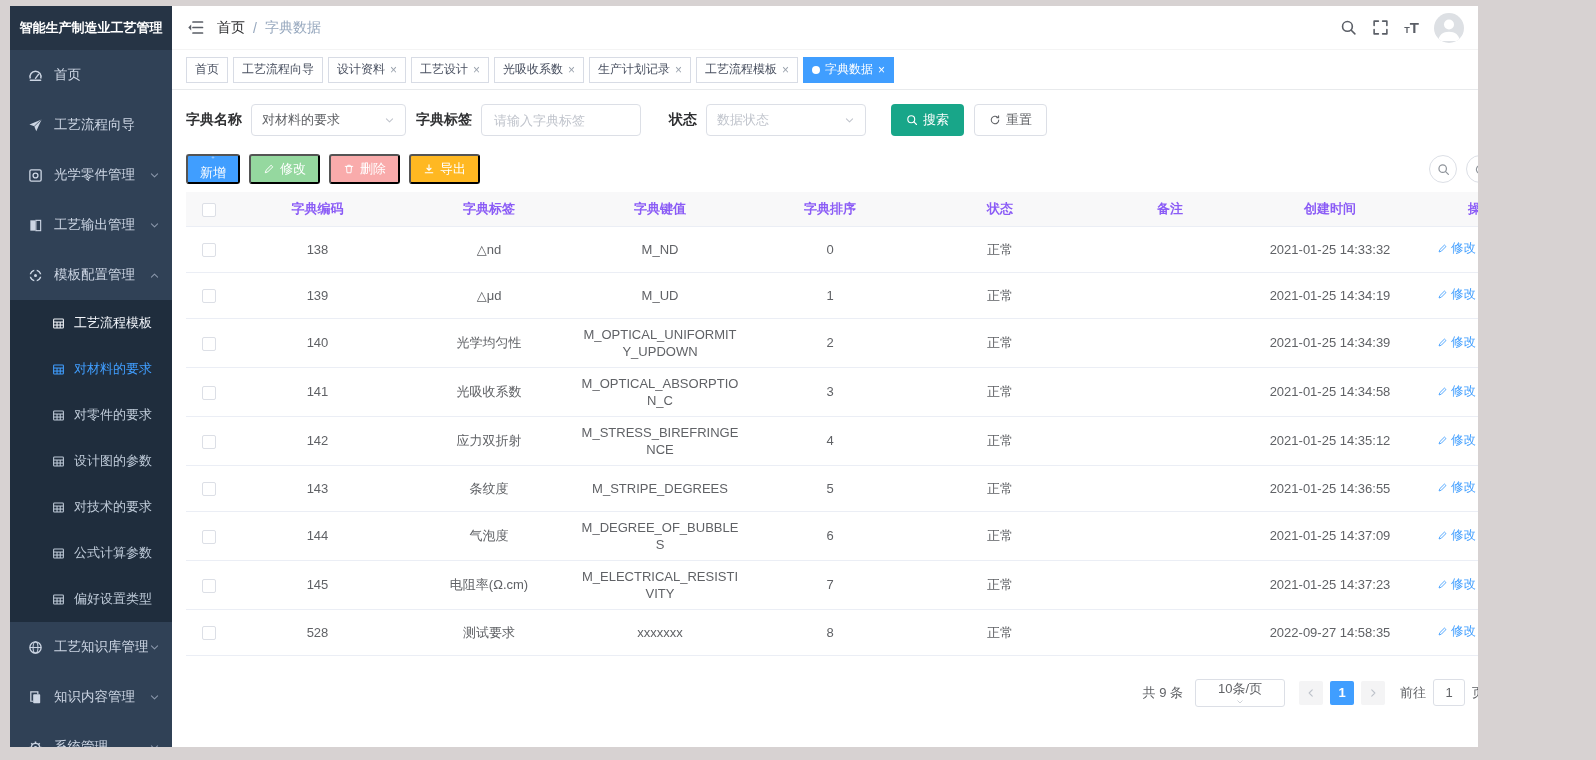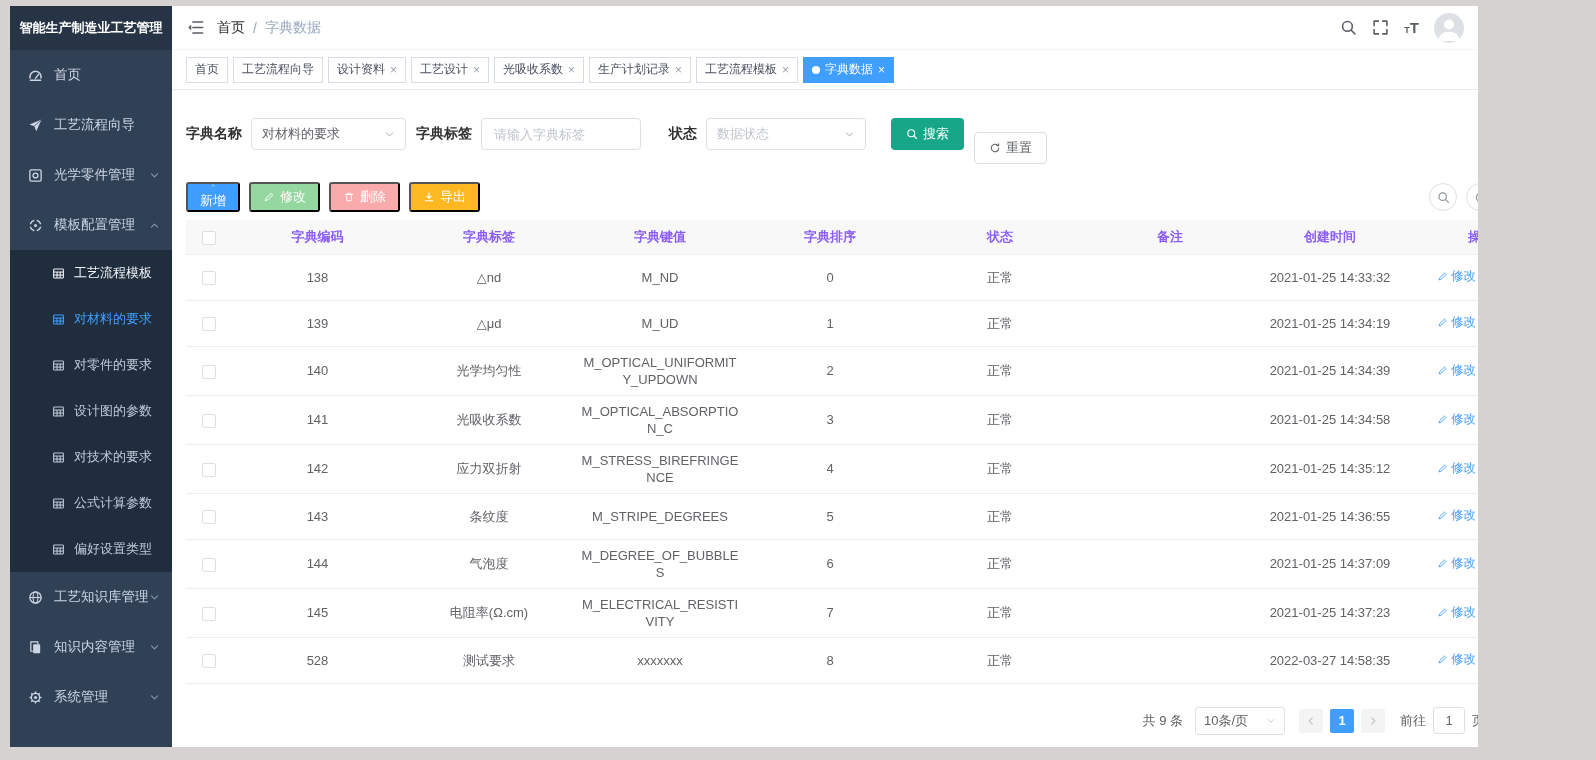--- a/index.html
+++ b/index.html
@@ -59,21 +59,21 @@
   .sel { height:32px; border:1px solid #dcdfe6; border-radius:4px; background:#fff; display:flex; align-items:center;
          justify-content:space-between; padding:0 10px; font-size:13px; color:#606266; cursor:pointer; }
   .sel .ph { color:#c0c4cc; }
   .sel svg { width:11px; height:11px; color:#c0c4cc; flex:none; }
   .inp { width:160px; height:32px; border:1px solid #dcdfe6; border-radius:4px; background:#fff; display:flex; align-items:center; padding:0 10px; }
   .inp input { border:none; outline:none; width:100%; font-size:13px; color:#606266; font-family:inherit; background:transparent; }
   .inp input::placeholder { color:#c0c4cc; }
   .btn { height:32px; border-radius:4px; display:inline-flex; align-items:center; gap:5px; font-size:13px; padding:0 14px; cursor:pointer; border:1px solid transparent; }
   .btn svg { width:12px; height:12px; }
   .btn-search { background:#18a689; color:#fff; margin-left:15px; }
-  .btn-reset { background:#fff; border-color:#dcdfe6; color:#606266; margin-left:10px;margin-top:28px; }
+  .btn-reset { background:#fff; border-color:#dcdfe6; color:#606266; margin-left:10px; }
 
   
   .toolbar { margin-top:18px; display:flex; align-items:center; }
   .tbtn { height:30px; border-radius:3px; color:#fff; font-size:13px; display:inline-flex; align-items:center; gap:5px; padding:0 12px; margin-right:9px; cursor:pointer; }
   .tbtn svg { width:12px; height:12px; }
   .tbtn.add { background:#409eff;flex-direction:column; }
   .tbtn.edit { background:#95d89f; }
   .tbtn.del { background:#f9abab; }
   .tbtn.export { background:#ffb822; }
   .tool-circles { margin-left:auto; display:flex; gap:9px; margin-right:-16px; }
@@ -86,21 +86,21 @@
   thead th { background:#f8f8f9; color:#8b5cf6; font-weight:700; height:34px; padding:0 4px; border-bottom:1px solid #ebeef5; }
   tbody td { text-align:center; padding:7px 6px; border-bottom:1px solid #ebeef5; line-height:17px; word-break:break-all; height:46px; }
   .cbx { width:14px; height:14px; border:1px solid #dcdfe6; border-radius:2px; background:#fff; display:inline-block; vertical-align:middle; cursor:pointer; }
   .op a { color:#409eff; text-decoration:none; margin:0 5px; display:inline-flex; align-items:center; gap:3px; font-size:12.5px; white-space:nowrap; cursor:pointer; }
   .op svg { width:11px; height:11px; }
 
   
   .pagination { display:flex; align-items:center; justify-content:flex-end; margin-top:23px; font-size:13px; color:#606266; margin-right:-7px; }
   .pag-total { white-space:nowrap; }
   .psel { width:90px; height:28px; border:1px solid #dcdfe6; border-radius:3px; display:flex; align-items:center;
-          justify-content:space-between; padding:0 8px; margin-left:12px; color:#606266; cursor:pointer; }
+          justify-content:space-between; padding:0 8px; margin-left:12px; color:#606266; cursor:pointer;flex-direction:column; }
   .psel svg { width:10px; height:10px; color:#c0c4cc; }
   .pbtn { width:24px; height:24px; background:#f4f4f5; border-radius:2px; display:flex; align-items:center; justify-content:center; color:#bcc1c9; cursor:pointer; flex:none; }
   .pbtn svg { width:10px; height:10px; }
   .pbtn.prev { margin-left:14px; }
   .pcur { width:24px; height:24px; background:#409eff; color:#fff; border-radius:2px; display:flex; align-items:center;
           justify-content:center; font-weight:bold; margin:0 7px; cursor:pointer; flex:none; }
   .goto { display:flex; align-items:center; gap:7px; margin-left:15px; white-space:nowrap; }
   .goto input { width:32px; height:27px; border:1px solid #dcdfe6; border-radius:3px; text-align:center; font-size:13px; color:#606266; outline:none; font-family:inherit; }
 </style>
 </head>
@@ -161,20 +161,30 @@
         <svg class="ic" viewBox="0 0 16 16">
             <rect x="2" y="2" width="12" height="12" rx="1.5" fill="none" stroke="currentColor" stroke-width="1.4"></rect>
             <circle cx="8" cy="8" r="2.6" fill="none" stroke="currentColor" stroke-width="1.4"></circle>
           </svg>
         <span class="lbl">光学零件管理</span>
         <svg class="chev" viewBox="0 0 16 16">
             <use href="#i-chev-down"></use>
           </svg>
       </div>
 
+      <div class="mi">
+        <svg class="ic" viewBox="0 0 16 16">
+            <rect x="2.5" y="2.5" width="5.3" height="11" fill="currentColor"></rect>
+            <rect x="8.4" y="2.5" width="5.1" height="11" fill="none" stroke="currentColor" stroke-width="1.2"></rect>
+          </svg>
+        <span class="lbl">工艺输出管理</span>
+        <svg class="chev" viewBox="0 0 16 16">
+            <use href="#i-chev-down"></use>
+          </svg>
+      </div>
 
       <div class="mi">
         <svg class="ic" viewBox="0 0 16 16">
             <circle cx="8" cy="8" r="5.6" fill="none" stroke="currentColor" stroke-width="1.5"></circle>
             <path d="M8 1v3.4M8 11.6V15M1 8h3.4M11.6 8H15" stroke="#304156" stroke-width="2.6"></path>
             <circle cx="8" cy="8" r="1.6" fill="currentColor"></circle>
           </svg>
         <span class="lbl">模板配置管理</span>
         <svg class="chev" viewBox="0 0 16 16">
             <use href="#i-chev-up"></use>
@@ -623,21 +633,21 @@
             </td>
           </tr>
           <tr>
             <td><span class="cbx"></span></td>
             <td>528</td>
             <td>测试要求</td>
             <td>xxxxxxx</td>
             <td>8</td>
             <td>正常</td>
             <td></td>
-            <td>2022-03-27 14:58:35</td>
+            <td>2022-09-27 14:58:35</td>
             <td class="op">
               <a>
                   <svg viewBox="0 0 16 16">
                     <use href="#i-pencil"></use>
                   </svg>
                   <span>修改</span>
                 </a><a>
                   <svg viewBox="0 0 16 16">
                     <use href="#i-trash"></use>
                   </svg>

